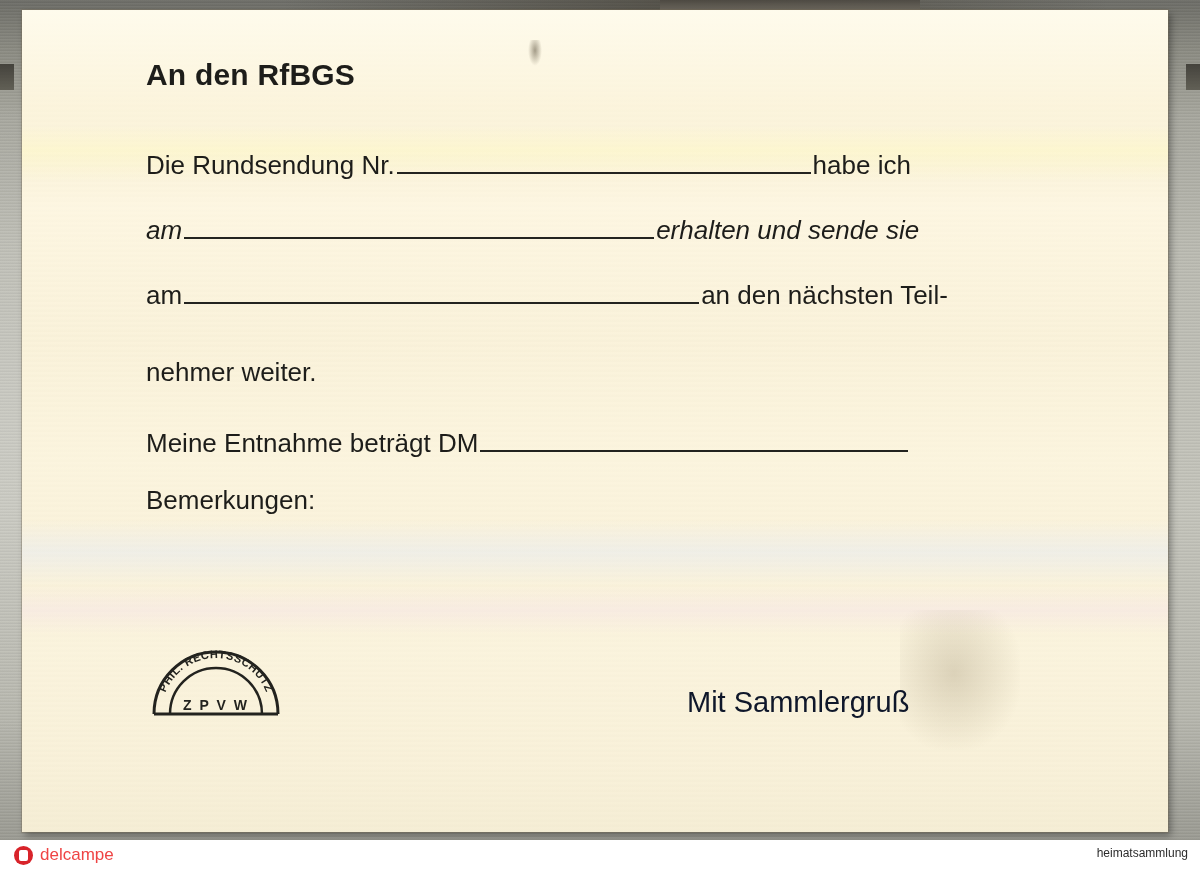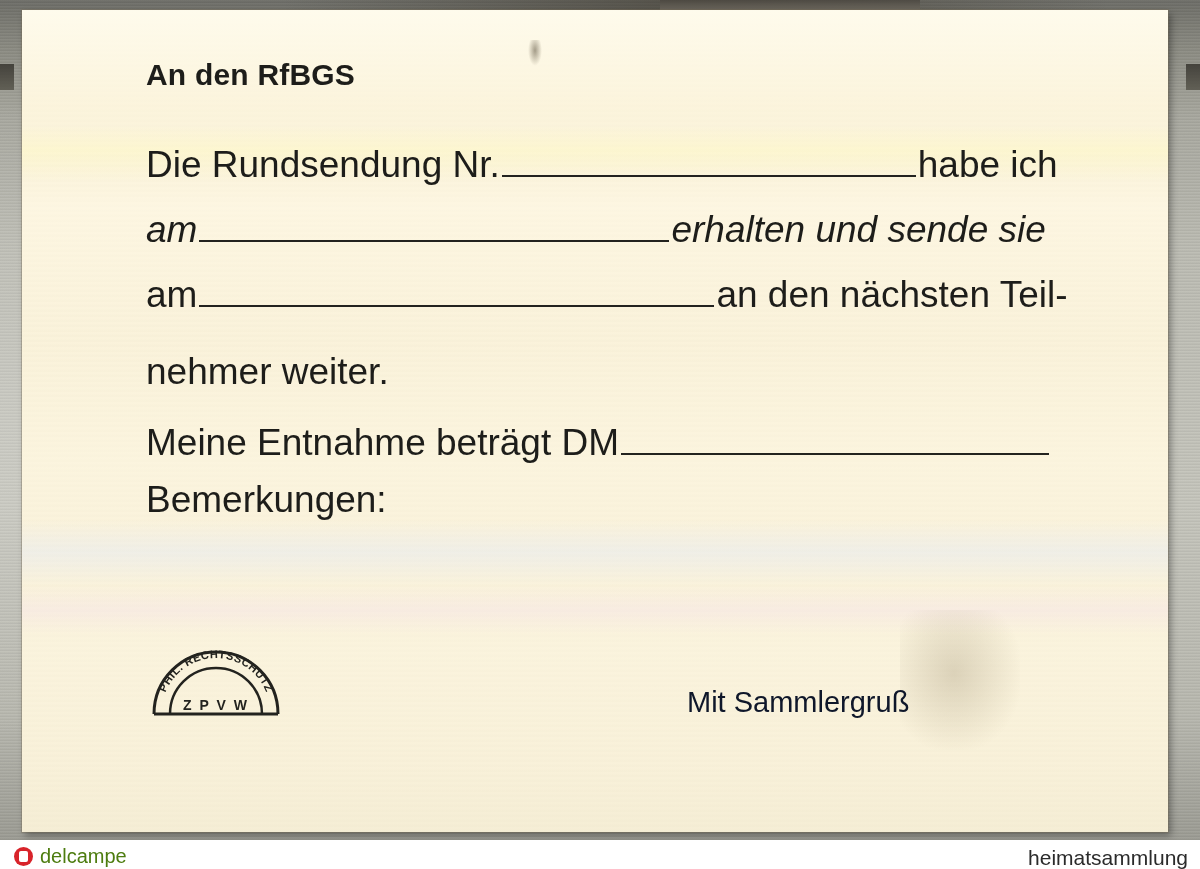--- a/index.html
+++ b/index.html
@@ -134,21 +134,21 @@
     top: 48px;
     font-size: 30px;
     font-weight: bold;
     letter-spacing: 0.2px;
     color: #1d1d1a;
   }
 
   .line {
     position: absolute;
     left: 124px;
-    font-size: 37px;
+    font-size: 26px;
     line-height: 34px;
     white-space: nowrap;
     color: #1d1d1a;
     text-align: center;
   }
   .line .rule {
     display: inline-block;
     border-bottom: 2px solid #23231f;
     height: 20px;
     vertical-align: baseline;
@@ -195,22 +195,22 @@
     height: 29px;
     background: #ffffff;
   }
   #delcampe {
     position: absolute;
     left: 14px;
     top: 845px;
     display: flex;
     align-items: center;
     gap: 7px;
-    color: #4d7c0f;
-    font-size: 20px;
+    color: #ef4444;
+    font-size: 17px;
   }
   #delcampe-logo {
     width: 19px; height: 19px;
     border-radius: 50%;
     background: #d8232a;
     position: relative;
     flex: 0 0 auto;
   }
   #delcampe-logo::after {
     content: "";
@@ -218,21 +218,21 @@
     left: 5px; top: 4px;
     width: 9px; height: 11px;
     border-radius: 2px;
     background: #ffffff;
   }
   #heimatsammlung {
     position: absolute;
     right: 12px;
     top: 846px;
     color: #2b2b2b;
-    font-size: 21px;
+    font-size: 12px;
   }
 </style>
 </head>
 <body>
 
 <div id="scan-page">
 
   <div id="scan-backdrop"></div>
   <div id="backdrop-top-band"></div>
   <div class="edge-notch" id="notch-left"></div>

